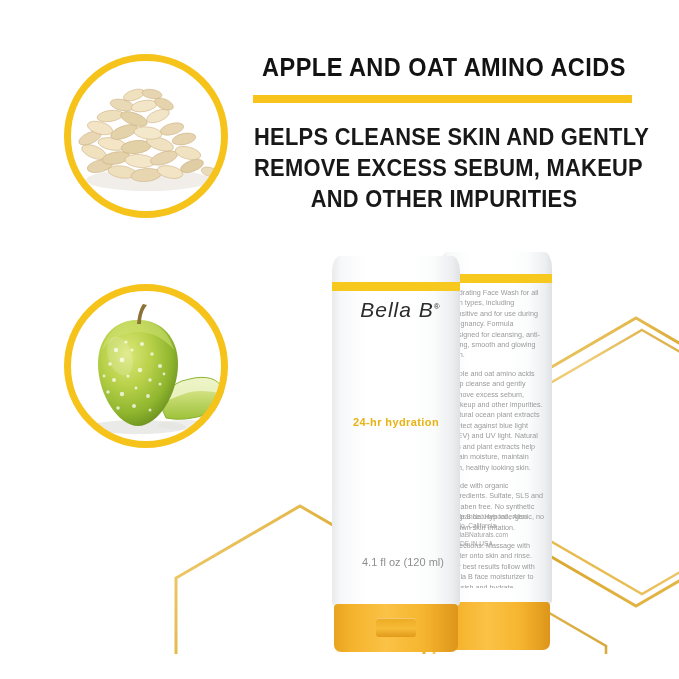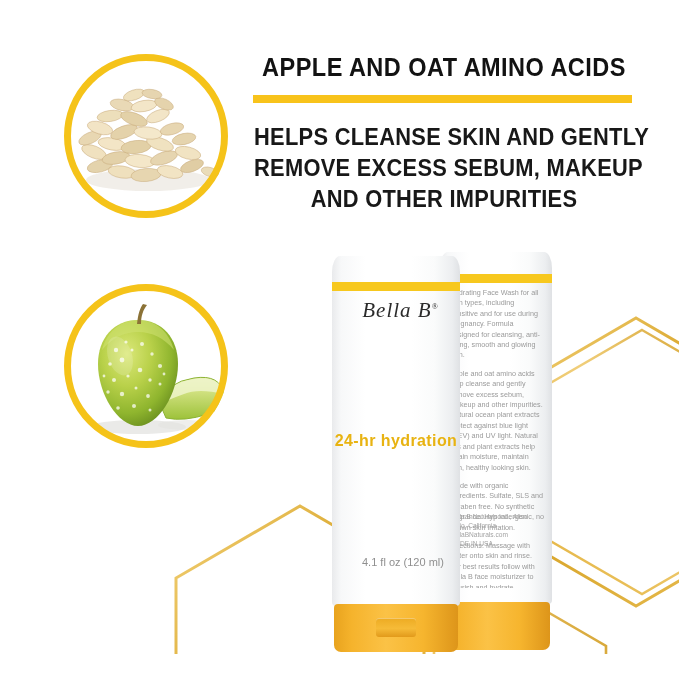--- a/index.html
+++ b/index.html
@@ -113,41 +113,41 @@
     top: 14px; width: 40px; height: 19px;
     border-radius: 3px;
     background: linear-gradient(180deg, #edab22 0%, #f6bb38 55%, #e29a1b 100%);
     box-shadow: inset 0 1px 0 rgba(255,255,255,.35);
   }
 
   
   .brand {
     position: absolute; left: 9px; right: 0; top: 42px;
     text-align: center;
-    font-family: Liberation Serif, serif;
+    font-family: Liberation Sans, sans-serif;
     font-style: italic;
     font-size: 21px;
     color: #2b2b2b;
     letter-spacing: 1px;
   }
   .brand sup { font-size: 8px; vertical-align: super; font-style: normal; }
   .product-name {
     position: absolute; left: 0; right: 0; top: 150px;
     text-align: center;
     font-family: "Liberation Sans", sans-serif;
     font-size: 15px;
     letter-spacing: 1.2px;
     color: #2d2d2d;
   }
   .product-tag {
-    position: absolute; left: 0; right: 0; top: 176px;
+    position: absolute; left: 0; right: 0; top: 160px;
     text-align: center;
     font-family: "Liberation Sans", sans-serif;
     font-weight: bold;
-    font-size: 16px;
+    font-size: 11px;
     letter-spacing: .4px;
     color: #E8B312;
   }
   .benefits {
     position: absolute; left: 18px; right: 12px; top: 256px;
     font-family: "Liberation Sans", sans-serif;
     font-size: 7.6px;
     line-height: 11px;
     color: #8a8a8a;
   }

